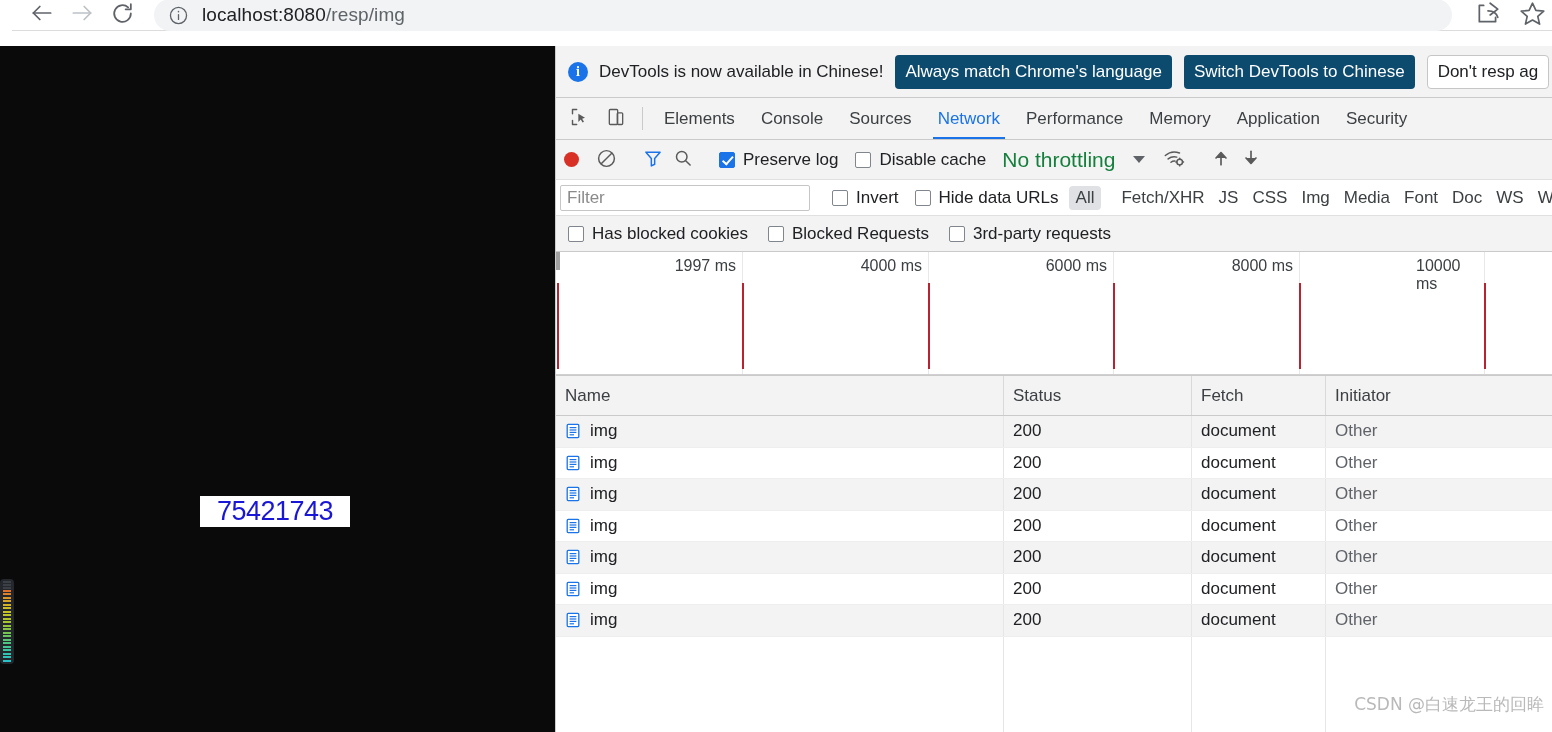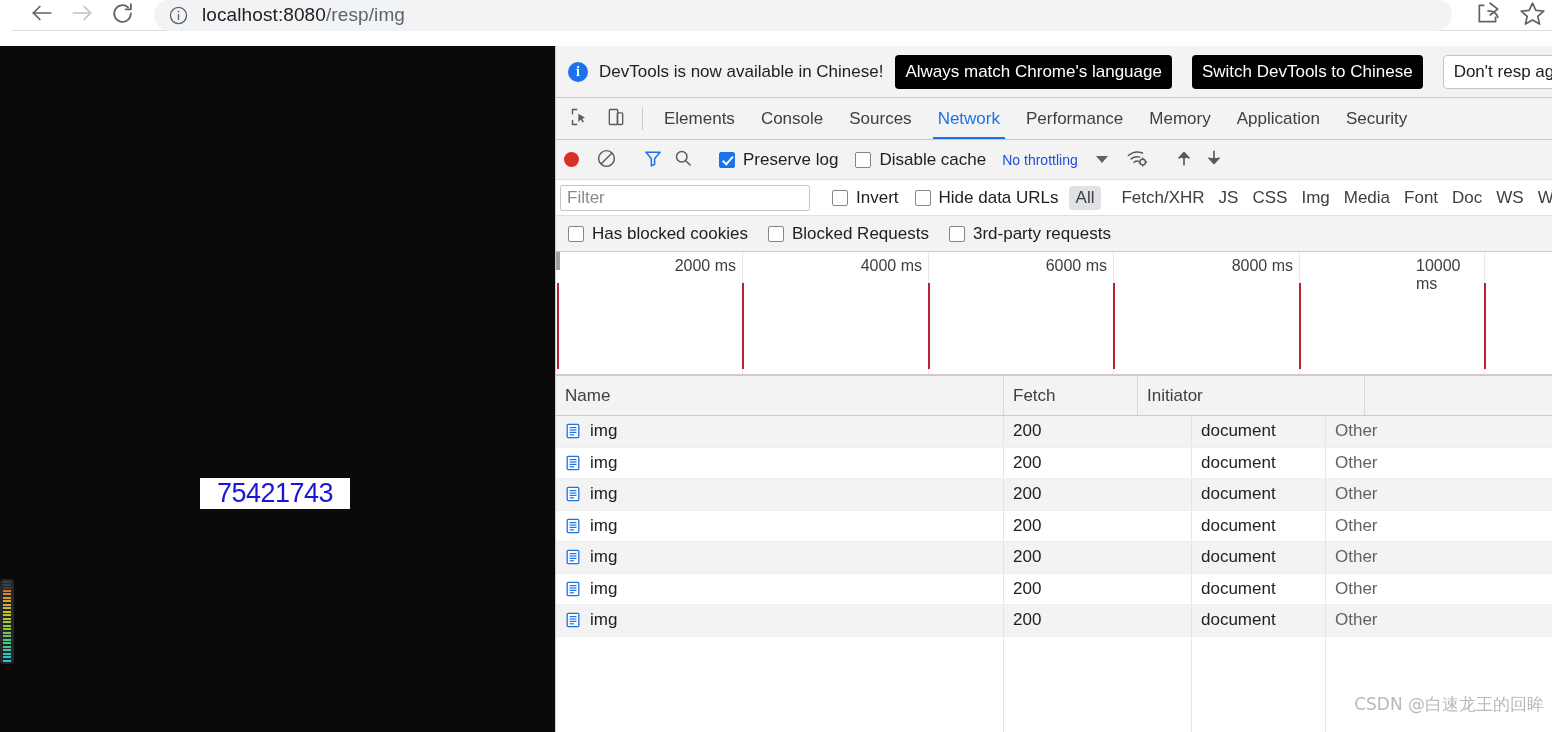--- a/index.html
+++ b/index.html
@@ -47,21 +47,21 @@
   .tb-right .nav-btn { width: 44px; }
 
   
   #page-viewport {
     position: absolute; left: 0; top: 46px;
     width: 555px; height: 686px;
     background: #0a0a0a;
     overflow: hidden;
   }
   #captcha-image {
-    position: absolute; left: 200px; top: 432px;
+    position: absolute; left: 200px; top: 450px;
     width: 150px; height: 31px;
     background: #ffffff;
     display: flex; align-items: center; justify-content: center;
   }
   #captcha-image span {
     color: #1a16d6;
     font-size: 27px;
     font-family: "Liberation Sans", sans-serif;
     font-weight: 400;
     letter-spacing: -0.5px;
@@ -119,21 +119,21 @@
     font-size: 17px; color: #202124;
   }
   .banner-btn {
     height: 34px; padding: 0 10px;
     border-radius: 4px;
     font-size: 17px;
     display: flex; align-items: center;
     flex: none;
     cursor: pointer;
   }
-  .banner-btn.primary { background: #000000; color: #ffffff; margin-right: 20px; }
+  .banner-btn.primary { background: #0c4a6e; color: #ffffff; margin-right: 12px; }
   .banner-btn.secondary {
     background: #ffffff; color: #202124;
     border: 1px solid #c6c6c6;
   }
 
   
   #panel-tabs {
     height: 42px;
     background: #f3f3f3;
     border-bottom: 1px solid #cacaca;
@@ -186,21 +186,21 @@
     position: relative;
   }
   .chk.checked { background: #1a73e8; border-color: #1a73e8; }
   .chk.checked::after {
     content: ""; position: absolute;
     left: 4.5px; top: 1px; width: 4px; height: 8.5px;
     border: solid #fff; border-width: 0 2px 2px 0;
     transform: rotate(42deg);
   }
   .chk-label { margin-left: 8px; font-size: 17px; color: #202124; }
-  .tb-text { font-size: 14px; color: #1d4ed8; }
+  .tb-text { font-size: 21px; color: #15803d; }
   .caret-dn {
     width:0;height:0;border-left:6px solid transparent;border-right:6px solid transparent;
     border-top:7px solid #5f6368; flex:none;
   }
 
   
   #filter-row {
     height: 36px;
     background: #ffffff;
     border-bottom: 1px solid #e0e0e0;
@@ -543,38 +543,39 @@
 
   <div id="overview">
     <div class="scrollbar-stub"></div>
 
     <div class="grid-line" style="left:186px"></div>
     <div class="grid-line" style="left:372px"></div>
     <div class="grid-line" style="left:557px"></div>
     <div class="grid-line" style="left:743px"></div>
     <div class="grid-line" style="left:928px"></div>
 
-    <div class="tick-label" style="left:186px">2000 ms</div>
+    <div class="tick-label" style="left:186px">1997 ms</div>
     <div class="tick-label" style="left:372px">4000 ms</div>
     <div class="tick-label" style="left:557px">6000 ms</div>
     <div class="tick-label" style="left:743px">8000 ms</div>
     <div class="tick-label" style="left:928px">10000 ms</div>
 
     <div class="event-line" style="left:1px"></div>
     <div class="event-line" style="left:186px"></div>
     <div class="event-line" style="left:372px"></div>
     <div class="event-line" style="left:557px"></div>
     <div class="event-line" style="left:743px"></div>
     <div class="event-line" style="left:928px"></div>
     <div class="base-line"></div>
   </div>
 
   <div id="req-table">
     <div id="req-head">
       <div class="hc col-name">Name</div>
+      <div class="hc col-status">Status</div>
       <div class="hc col-type">Fetch</div>
       <div class="hc col-initiator">Initiator</div>
     </div>
 
     <div class="row odd">
       <div class="rc col-name">
         <span class="doc-icon">
           <svg width="16" height="16" viewBox="0 0 16 16" fill="none">
               <rect x="2.2" y="1.4" width="11.6" height="13.2" rx="1" stroke="#1a73e8" stroke-width="1.3" fill="#fff"></rect>
               <line x1="4.6" y1="4.6" x2="11.4" y2="4.6" stroke="#1a73e8" stroke-width="1.2"></line>

